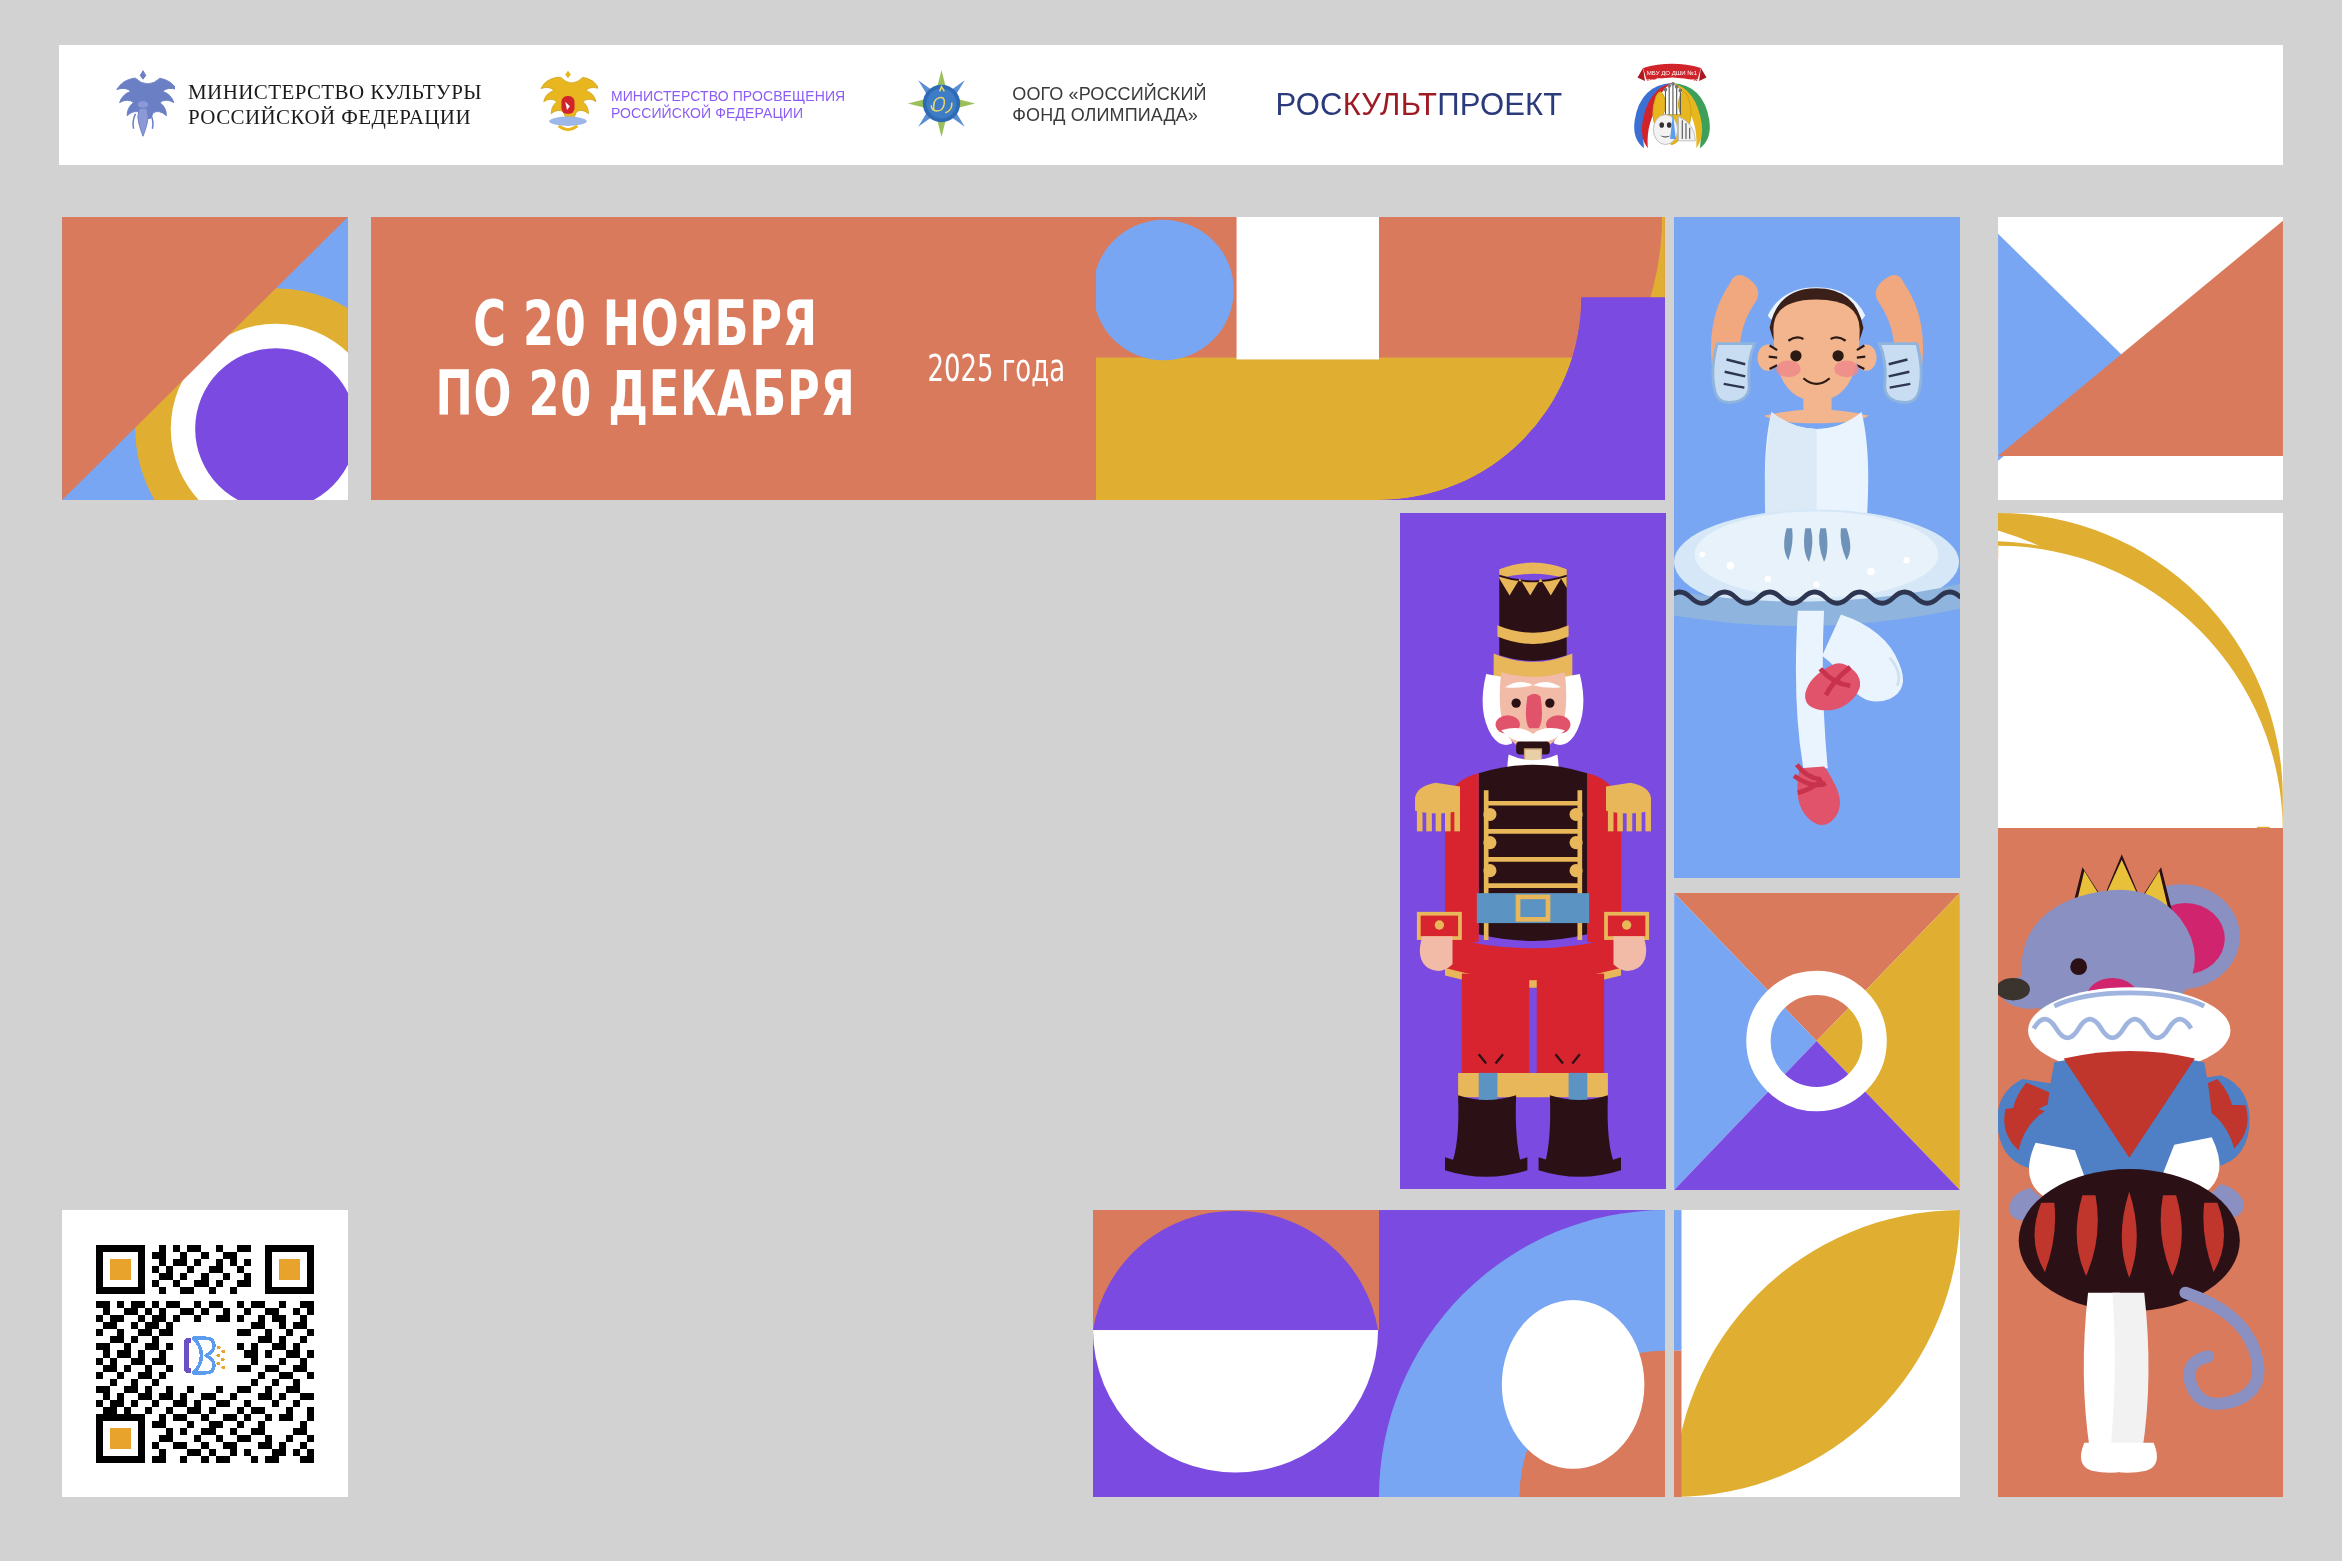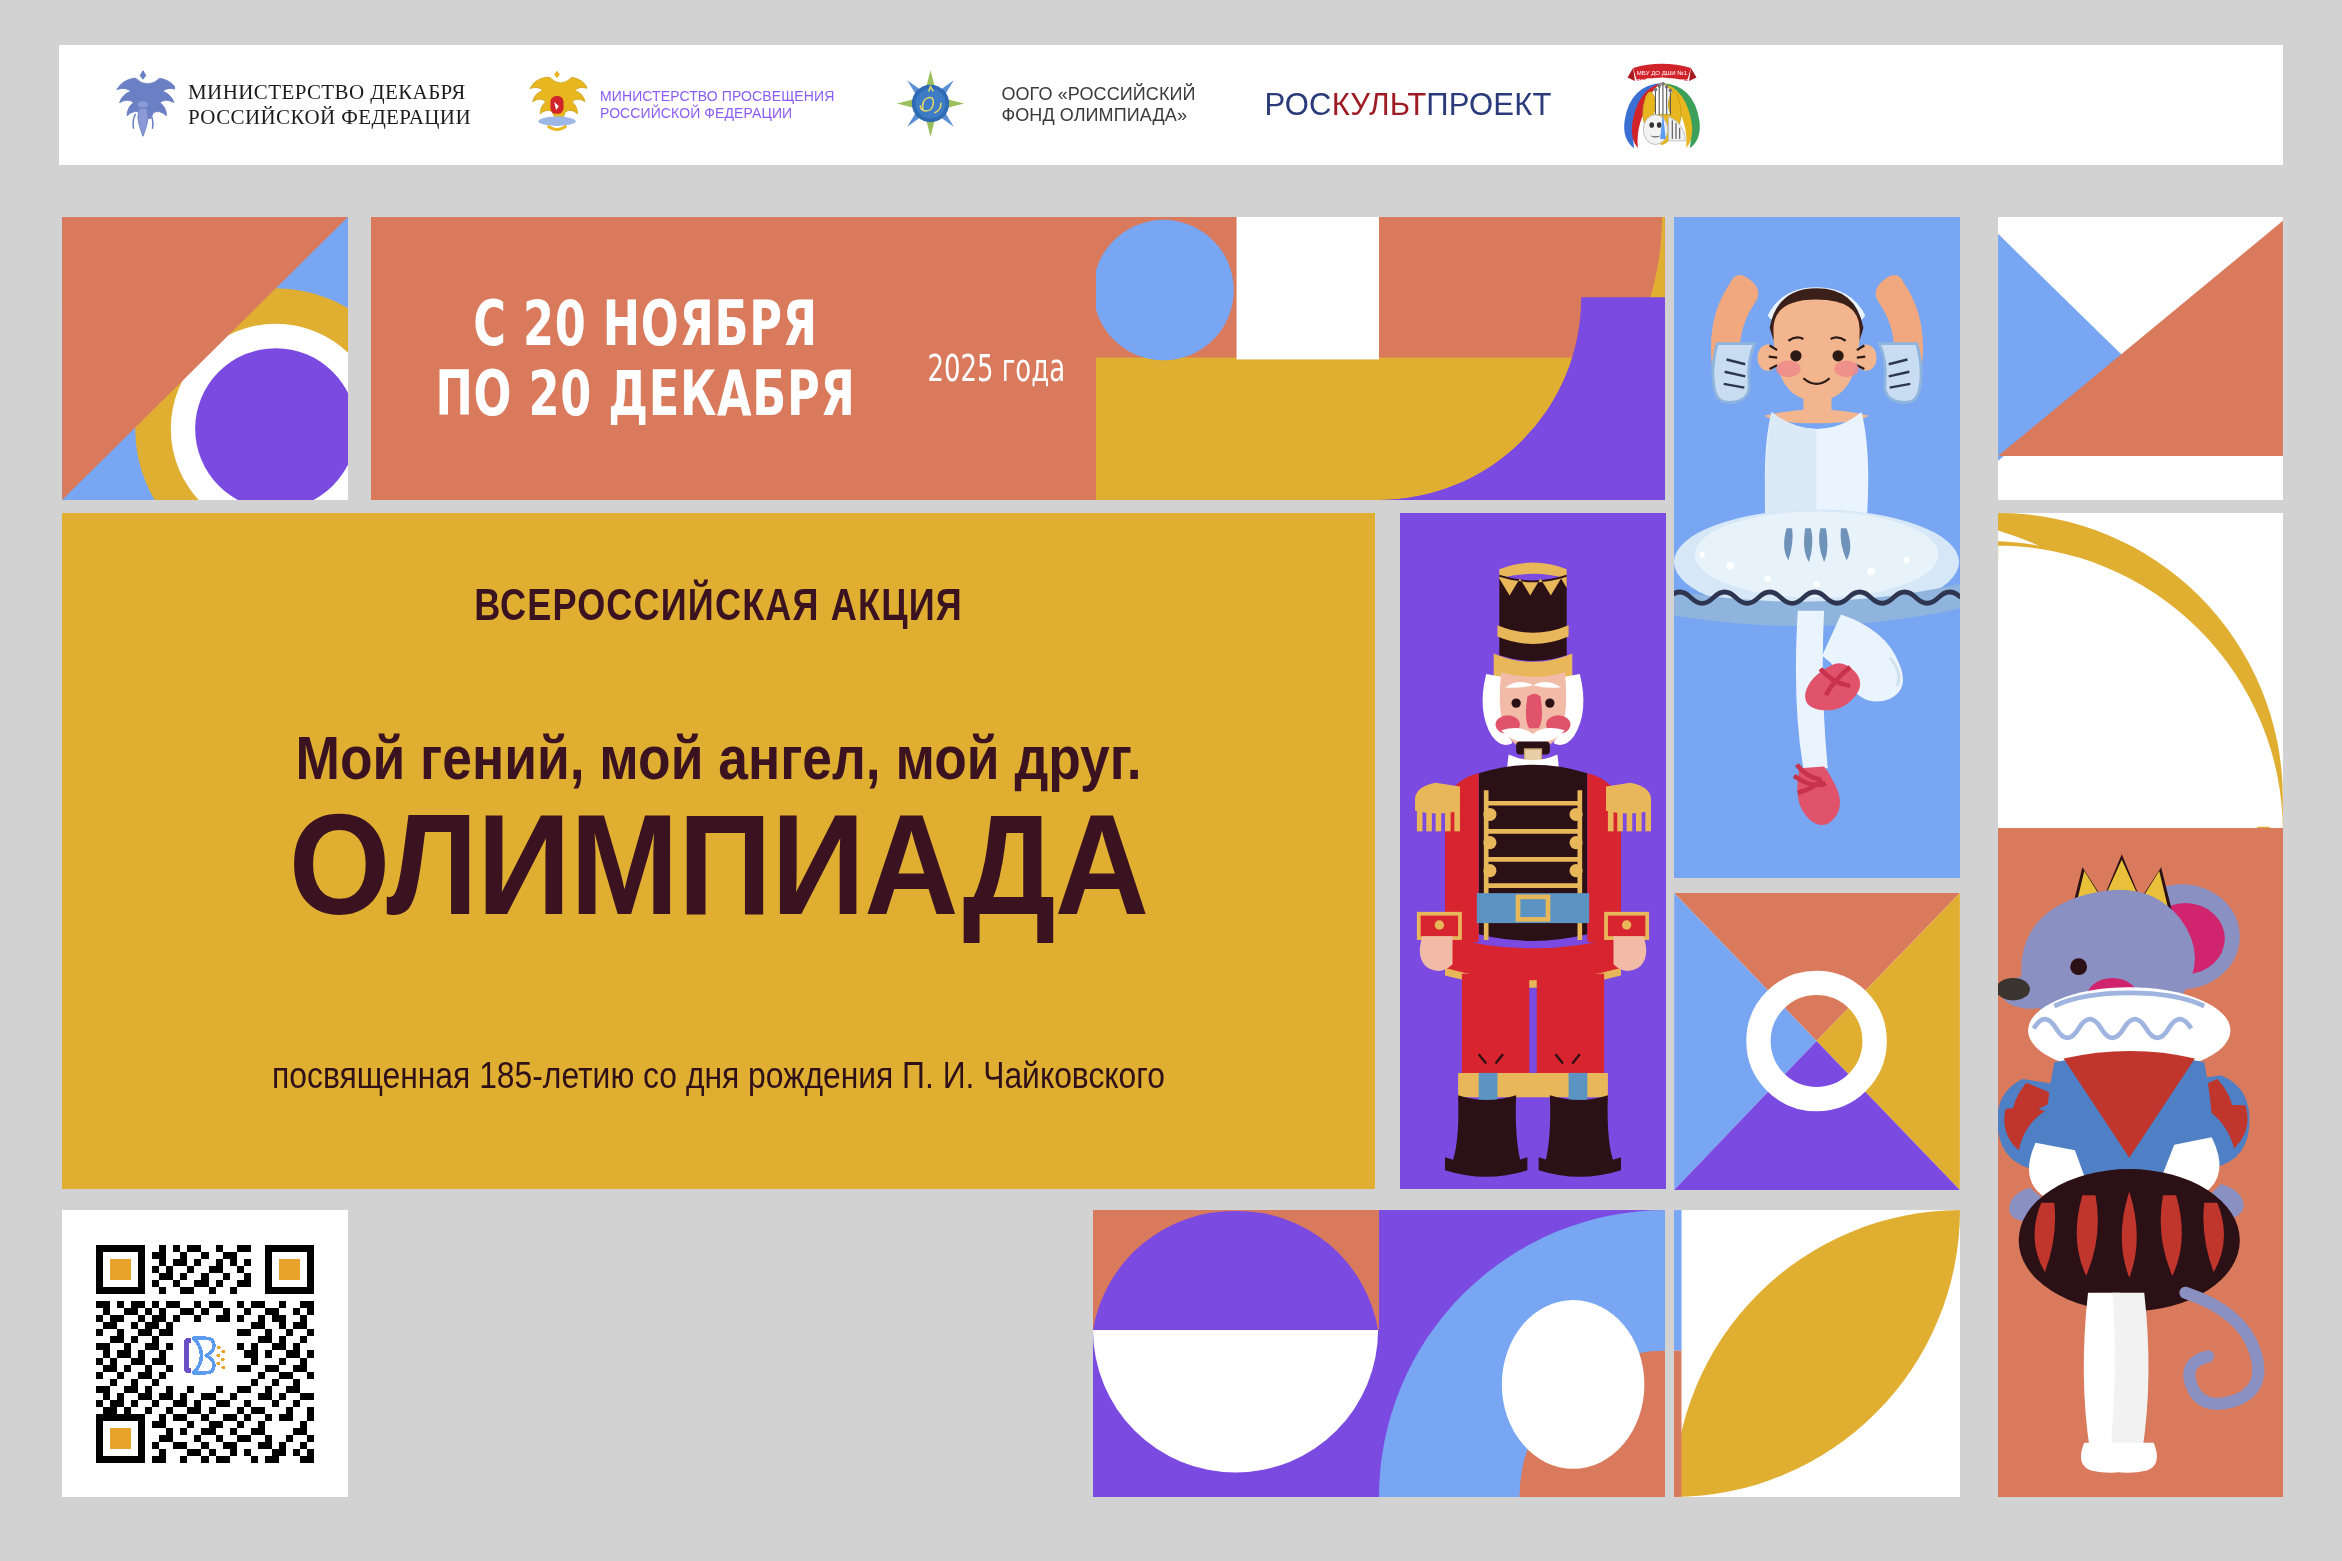--- a/index.html
+++ b/index.html
@@ -110,21 +110,21 @@
           <g fill="#6b7fc4" stroke="#6b7fc4" stroke-width="1">
             <path d="M34 4 l3 5 -3 4 -3-4z"></path>
             <path d="M24 12 q-12 2 -18 12 q10 -3 15 2 q-9 3 -12 12 q9 -5 15 0 q-7 5 -7 14 q8 -7 14 -3 l3 6 h8 l3 -6 q6 -4 14 3 q0 -9 -7 -14 q6 -5 15 0 q-3 -9 -12 -12 q5 -5 15 -2 q-6 -10 -18 -12 q-6 6 -13 6 q-7 0 -13 -6z"></path>
             <path d="M30 44 q-3 10 0 18 q2 7 4 12 q2 -5 4 -12 q3 -8 0 -18z" fill="#8b9ad6"></path>
             <path d="M26 50 q-4 8 -2 16 M42 50 q4 8 2 16" fill="none" stroke="#6b7fc4" stroke-width="1.6"></path>
             <ellipse cx="34" cy="40" rx="6" ry="4" fill="#8b9ad6"></ellipse>
           </g>
         </svg>
       </span>
       <span class="logo-txt">
-        <div>МИНИСТЕРСТВО ДЕКАБРЯ</div>
+        <div>МИНИСТЕРСТВО КУЛЬТУРЫ</div>
         <div>РОССИЙСКОЙ ФЕДЕРАЦИИ</div>
       </span>
     </div>
 
     <div class="logo l2">
       <span class="logo-emblem">
         <svg width="60" height="71" viewBox="0 0 64 76">
           <g>
             <path d="M32 3 l3 4 -3 4 -3-4z" fill="#e8b61e"></path>
             <path d="M20 10 q-12 2 -17 12 q9 -3 14 2 q-9 3 -11 12 q8 -5 14 0 q-6 5 -6 13 q7 -6 13 -2 l2 5 h10 l2 -5 q6 -4 13 2 q0 -8 -6 -13 q6 -5 14 0 q-2 -9 -11 -12 q5 -5 14 -2 q-5 -10 -17 -12 q-6 6 -12 6 q-6 0 -12 -6z" fill="#e8b61e" stroke="#caa018" stroke-width="0.8"></path>
@@ -471,26 +471,20 @@
 
   <div class="tile" style="left:1998px;top:513px;width:285px;height:676px;background:#ffffff;">
     <svg width="285" height="676" viewBox="0 0 304 722">
       <path d="M0 0 A304 304 0 0 1 304 304 L304 430 A430 430 0 0 0 -126 0 Z" transform="translate(0,0)" fill="#e0af32"></path>
       <path d="M0 10 L0 160 A180 180 0 0 1 180 340 L304 340 A304 304 0 0 0 0 36 Z" fill="#ffffff"></path>
       <path d="M-10 30 A300 300 0 0 1 290 330 L290 440 A410 410 0 0 0 -120 30 Z" fill="#e0af32"></path>
       <path d="M0 150 A185 185 0 0 1 185 335 L300 335 A300 300 0 0 0 0 35 Z" fill="#ffffff"></path>
     </svg>
   </div>
 
-  <div class="mainblock">
-    <div class="kicker">ВСЕРОССИЙСКАЯ АКЦИЯ</div>
-    <div class="line1">Мой гений, мой ангел, мой друг.</div>
-    <div class="bigtitle">ОЛИМПИАДА</div>
-    <div class="dedication">посвященная 185-летию со дня рождения П. И. Чайковского</div>
-  </div>
 
   <div class="tile" style="left:1998px;top:828px;width:285px;height:669px;background:#d97a5d;">
     <svg width="285" height="669" viewBox="0 0 304 714">
 
       <ellipse cx="196" cy="116" rx="62" ry="56" fill="#8a90c2"></ellipse>
       <ellipse cx="200" cy="118" rx="42" ry="38" fill="#d1246f"></ellipse>
 
       <path d="M76 98 l14 -56 l22 34 l20 -48 l20 48 l22 -34 l14 56 z" fill="#2b1016"></path>
       <path d="M80 96 l12 -50 l20 32 l20 -44 l20 44 l20 -32 l12 50 z" fill="#e8c03a"></path>
 

